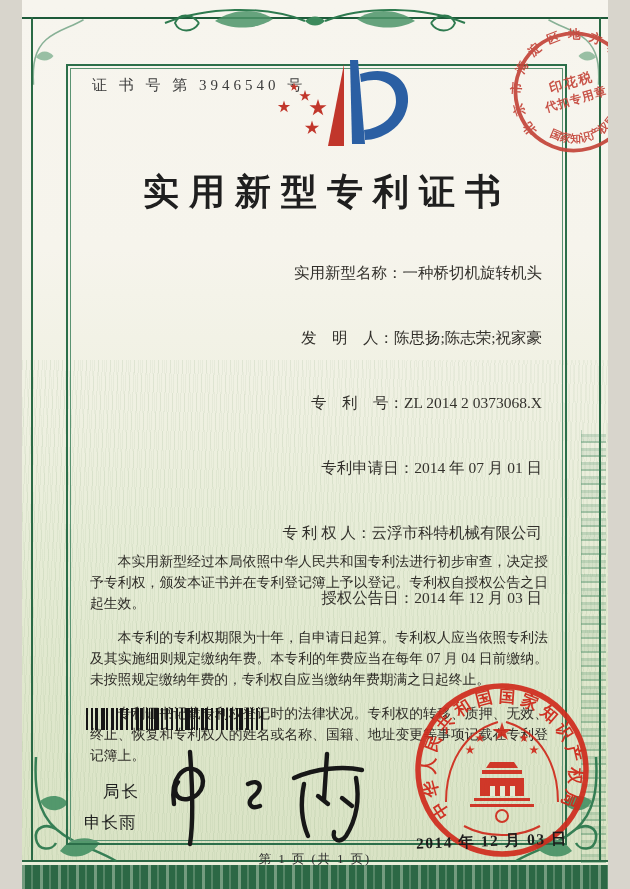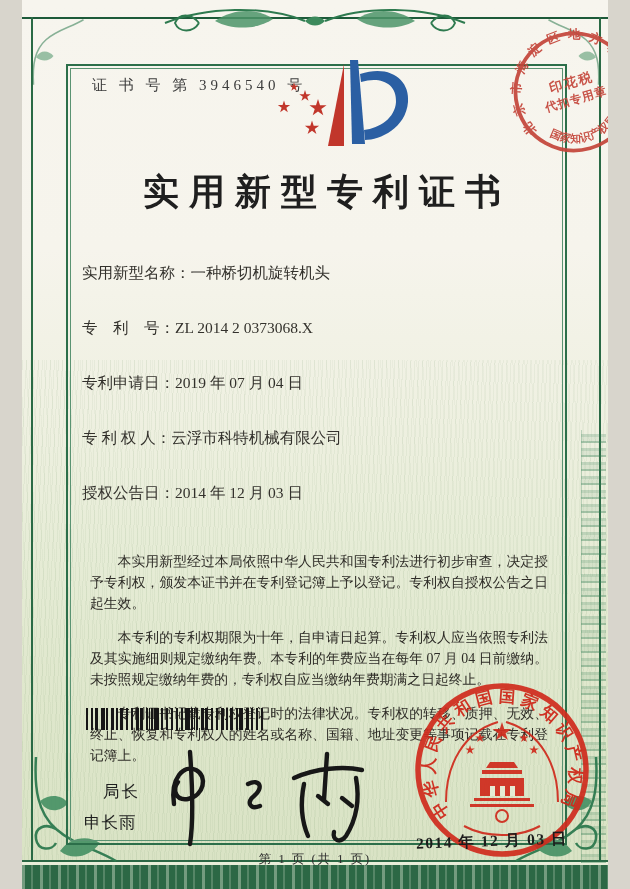--- a/index.html
+++ b/index.html
@@ -36,21 +36,21 @@
   .corner-tl{left:4px;top:16px;transform:scaleY(-1);opacity:.55;}
   .corner-tr{right:2px;top:16px;transform:scale(-1,-1);opacity:.55;}
   
   .inner-frame{position:absolute;left:44px;top:64px;right:41px;bottom:44px;border:2px solid #2c6f4a;}
   .inner-frame::after{content:"";position:absolute;inset:2px;border:1px solid #5a9372;}
   
   .cert-number{position:absolute;left:70px;top:76px;font-size:15px;letter-spacing:4px;color:#3c3c3c;}
   .logo{position:absolute;left:246px;top:50px;}
   .tax-stamp{position:absolute;left:486px;top:26px;transform:rotate(-16deg);opacity:.92;}
   .doc-title{position:absolute;left:0;right:0;top:168px;text-align:center;font-size:36px;font-weight:bold;letter-spacing:10px;color:#1f1f1f;padding-left:24px;}
-  .fields{position:absolute;left:60px;top:262px;right:66px;display:flex;flex-direction:column;gap:33px;}
+  .fields{position:absolute;left:60px;top:262px;right:66px;display:flex;flex-direction:column;gap:43px;align-items:flex-end;}
   .field-row{font-size:15.5px;line-height:22px;color:#33312c;white-space:pre;}
   .field-label{white-space:pre;}
   .body-text{position:absolute;left:55px;right:47px;top:538px;font-size:13.8px;line-height:21px;text-align:justify;color:#2e2c27;}
   .body-text p{margin:13px;text-indent:2em;}
   .barcode{
     position:absolute;left:64px;top:708px;width:178px;height:22px;
     background-image:
       repeating-linear-gradient(90deg,#161616 0 2px, rgba(0,0,0,0) 2px 5px),
       repeating-linear-gradient(90deg,#161616 0 1px, rgba(0,0,0,0) 1px 9px),
       repeating-linear-gradient(90deg,#161616 0 2px, rgba(0,0,0,0) 2px 17px);
@@ -148,22 +148,23 @@
     <text x="70" y="82" font-size="12.5" fill="#c4453a" font-weight="bold" text-anchor="middle" letter-spacing="1">代扣专用章</text>
     <text font-size="11.5" fill="#c4453a" font-weight="bold">
       <textPath href="#ts-bot" startOffset="0" textLength="80" lengthAdjust="spacing">国家知识产权局</textPath>
     </text>
   </svg>
 
   <div class="doc-title">实用新型专利证书</div>
 
   <div class="fields">
     <div class="field-row"><span class="field-label">实用新型名称：</span><span>一种桥切机旋转机头</span></div>
+    <div class="field-row"><span class="field-label">发　明　人：</span><span>陈思扬;陈志荣;祝家豪</span></div>
     <div class="field-row"><span class="field-label">专　利　号：</span><span>ZL 2014 2 0373068.X</span></div>
-    <div class="field-row"><span class="field-label">专利申请日：</span><span>2019 年 07 月 04 日</span></div>
+    <div class="field-row"><span class="field-label">专利申请日：</span><span>2014 年 07 月 01 日</span></div>
     <div class="field-row"><span class="field-label">专 利 权 人：</span><span>云浮市科特机械有限公司</span></div>
     <div class="field-row"><span class="field-label">授权公告日：</span><span>2014 年 12 月 03 日</span></div>
   </div>
 
   <div class="body-text">
     <p>本实用新型经过本局依照中华人民共和国专利法进行初步审查，决定授予专利权，颁发本证书并在专利登记簿上予以登记。专利权自授权公告之日起生效。</p>
     <p>本专利的专利权期限为十年，自申请日起算。专利权人应当依照专利法及其实施细则规定缴纳年费。本专利的年费应当在每年 07 月 04 日前缴纳。未按照规定缴纳年费的，专利权自应当缴纳年费期满之日起终止。</p>
     <p>专利证书记载专利权登记时的法律状况。专利权的转移、质押、无效、终止、恢复和专利权人的姓名或名称、国籍、地址变更等事项记载在专利登记簿上。</p>
   </div>
 

